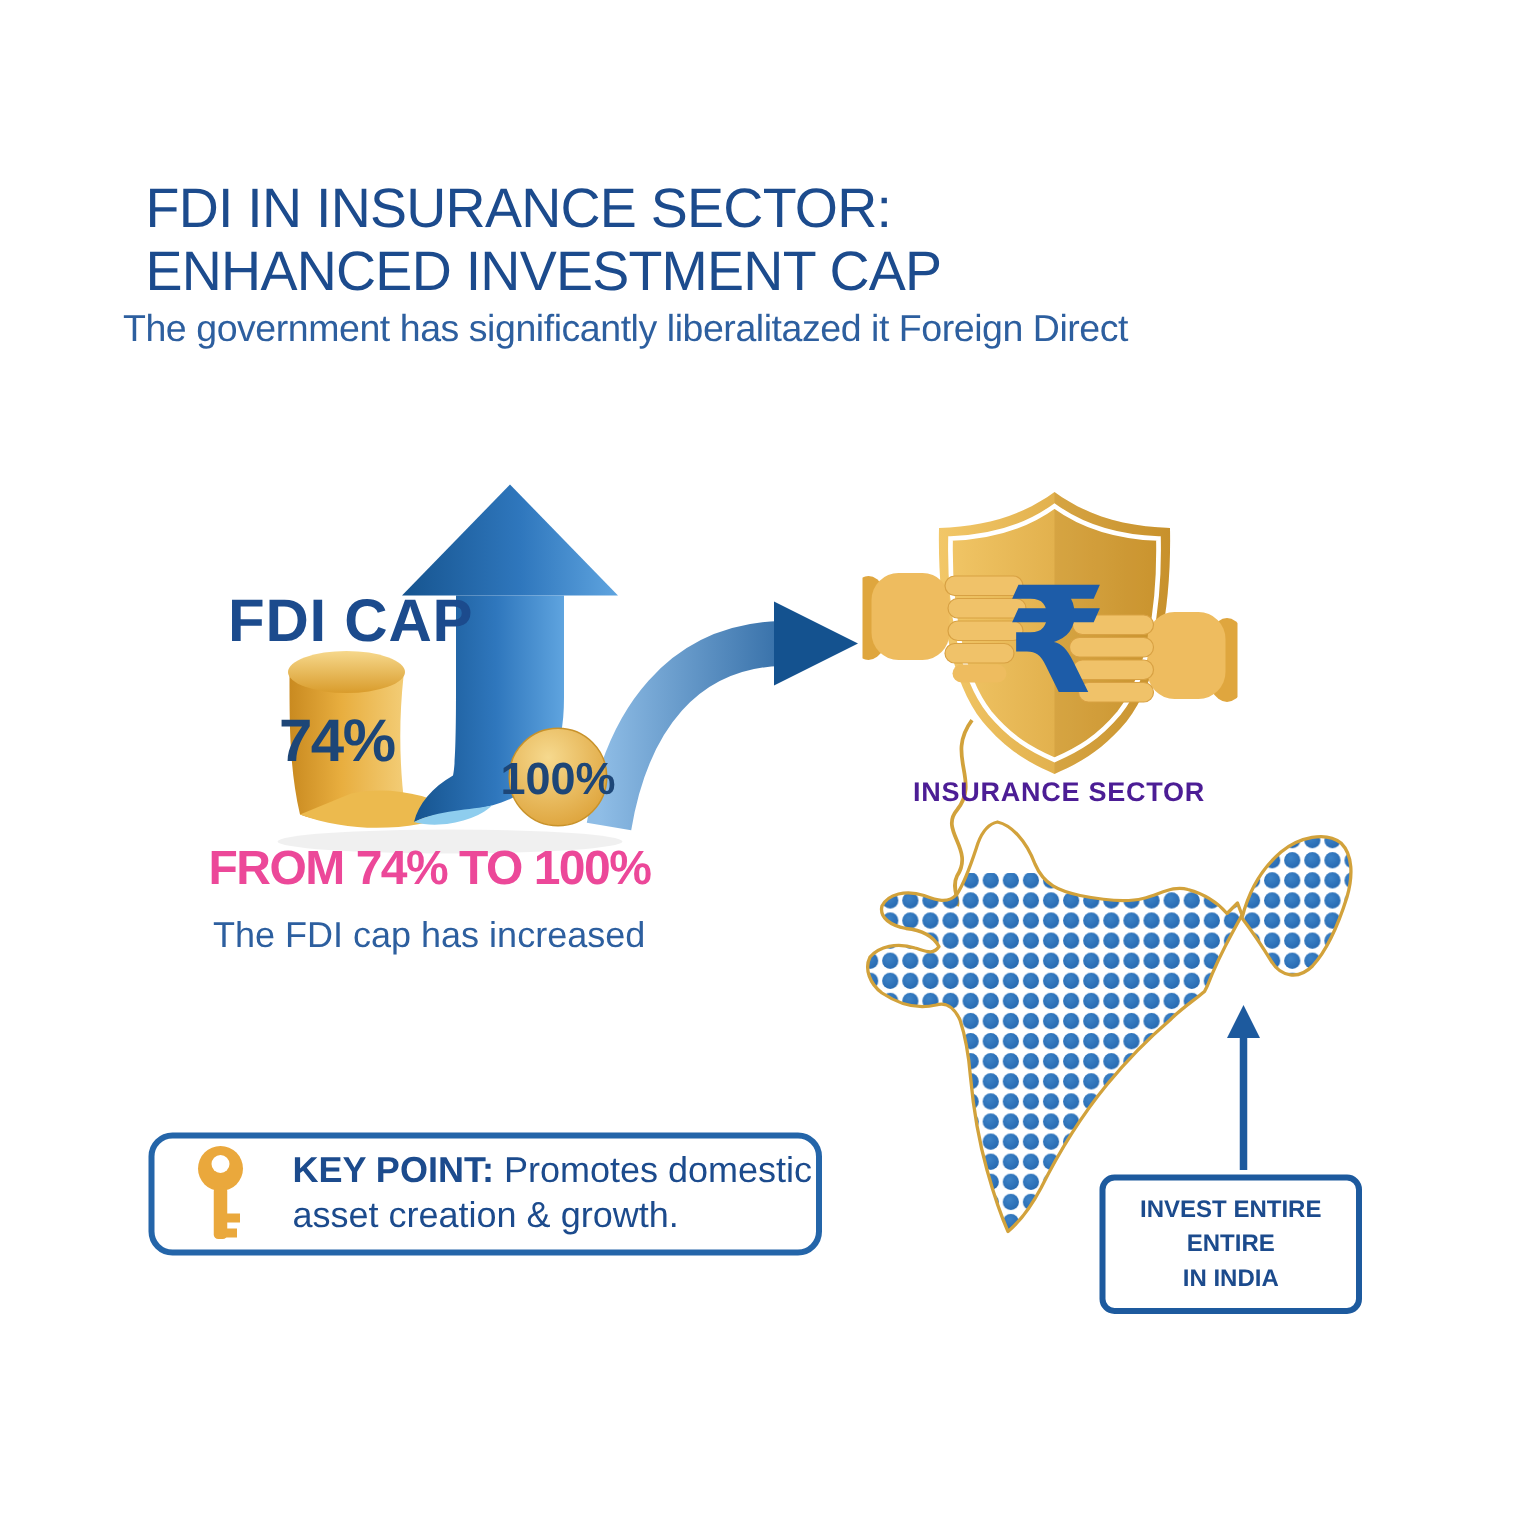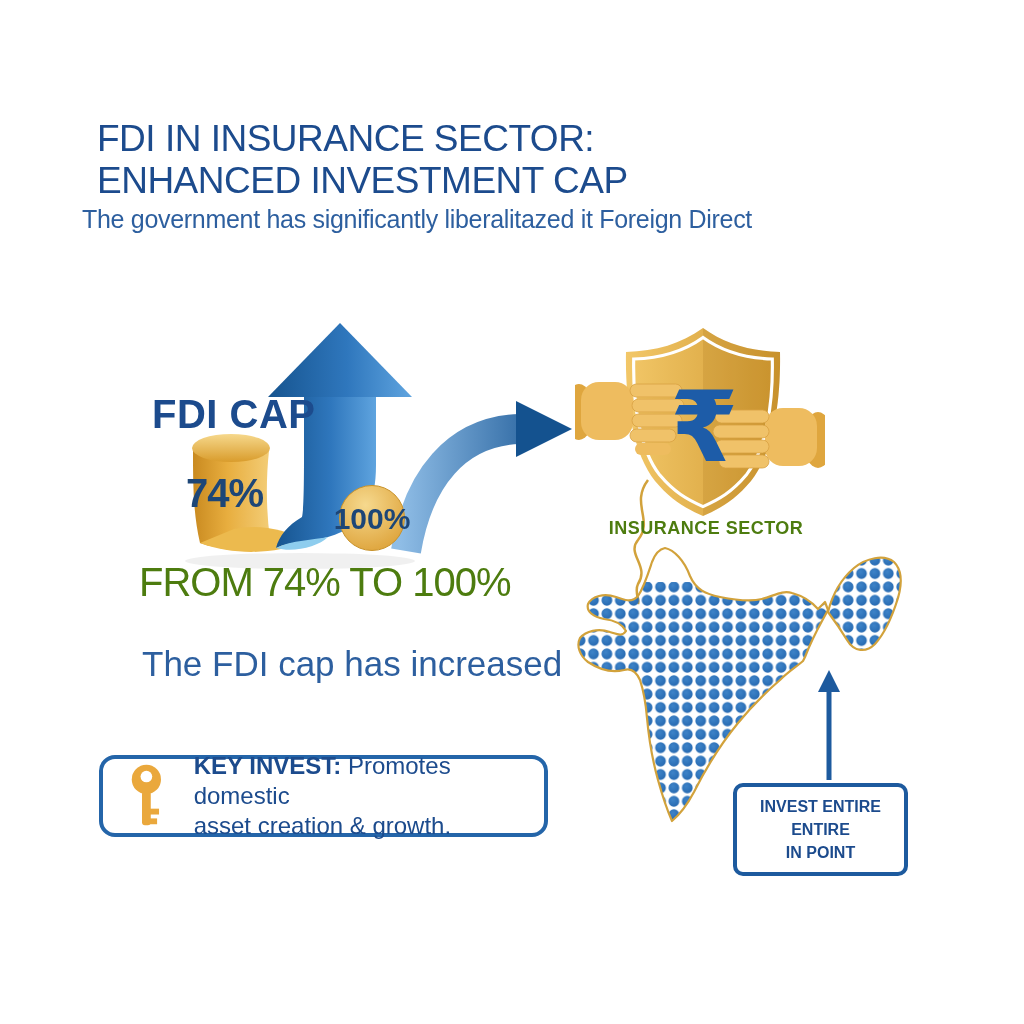--- a/index.html
+++ b/index.html
@@ -19,30 +19,30 @@
     font-size:25px;font-weight:400;color:#2d5f9f;
     line-height:35px;letter-spacing:-0.3px;
   }
   
   .fdi-cap-label{
     left:152px;top:392px;
     font-size:40px;font-weight:bold;color:#1c4b8d;letter-spacing:0.5px;
   }
   .headline{
     left:139px;top:560px;
-    font-size:40px;font-weight:normal;color:#4d7c0f;letter-spacing:-1px;
+    font-size:32px;font-weight:bold;color:#ec4899;letter-spacing:-1px;
   }
   .subtext{
-    left:142px;top:644px;
-    font-size:35px;font-weight:400;color:#2d5f9f;
+    left:142px;top:610px;
+    font-size:24px;font-weight:400;color:#2d5f9f;
   }
   
   .sector-label{
     left:596px;top:518px;width:220px;text-align:center;
-    font-size:18px;font-weight:bold;color:#4d7c0f;letter-spacing:0.5px;
+    font-size:18px;font-weight:bold;color:#4c1d95;letter-spacing:0.5px;
   }
   
   .invest-box{
     left:733px;top:783px;width:175px;height:93px;box-sizing:border-box;
     border:4px solid #1d5a9e;border-radius:10px;background:#fff;
     display:flex;flex-direction:column;align-items:center;justify-content:center;
     font-size:16px;font-weight:bold;color:#1c4b8d;line-height:23px;text-align:center;
   }
   
   .key-box{
@@ -211,32 +211,32 @@
   </svg>
 
   <svg class="abs" style="left:815px;top:668px;" width="30" height="115" viewBox="0 0 30 115">
     <line x1="14" y1="112" x2="14" y2="22" stroke="#1d5a9e" stroke-width="5"></line>
     <polygon points="14,2 3,24 25,24" fill="#1d5a9e"></polygon>
   </svg>
 
   <div class="abs invest-box">
     <div>INVEST ENTIRE</div>
     <div>ENTIRE</div>
-    <div>IN POINT</div>
+    <div>IN INDIA</div>
   </div>
 
   <div class="abs key-box">
     <svg width="52" height="66" viewBox="0 0 52 66">
       <circle cx="24" cy="16" r="15" fill="#eaa83c"></circle>
       <circle cx="24" cy="13" r="6" fill="#ffffff"></circle>
       <rect x="19.5" y="28" width="9" height="35" rx="3" fill="#eaa83c"></rect>
       <rect x="27" y="46" width="10" height="6" fill="#eaa83c"></rect>
       <rect x="27" y="56" width="8" height="6" fill="#eaa83c"></rect>
     </svg>
     <div class="key-text">
       <div>
-        <span class="bold">KEY INVEST:</span><span> Promotes domestic</span>
+        <span class="bold">KEY POINT:</span><span> Promotes domestic</span>
       </div>
       <div>asset creation &amp; growth.</div>
     </div>
   </div>
 
 </div>
 
 </body></html>

